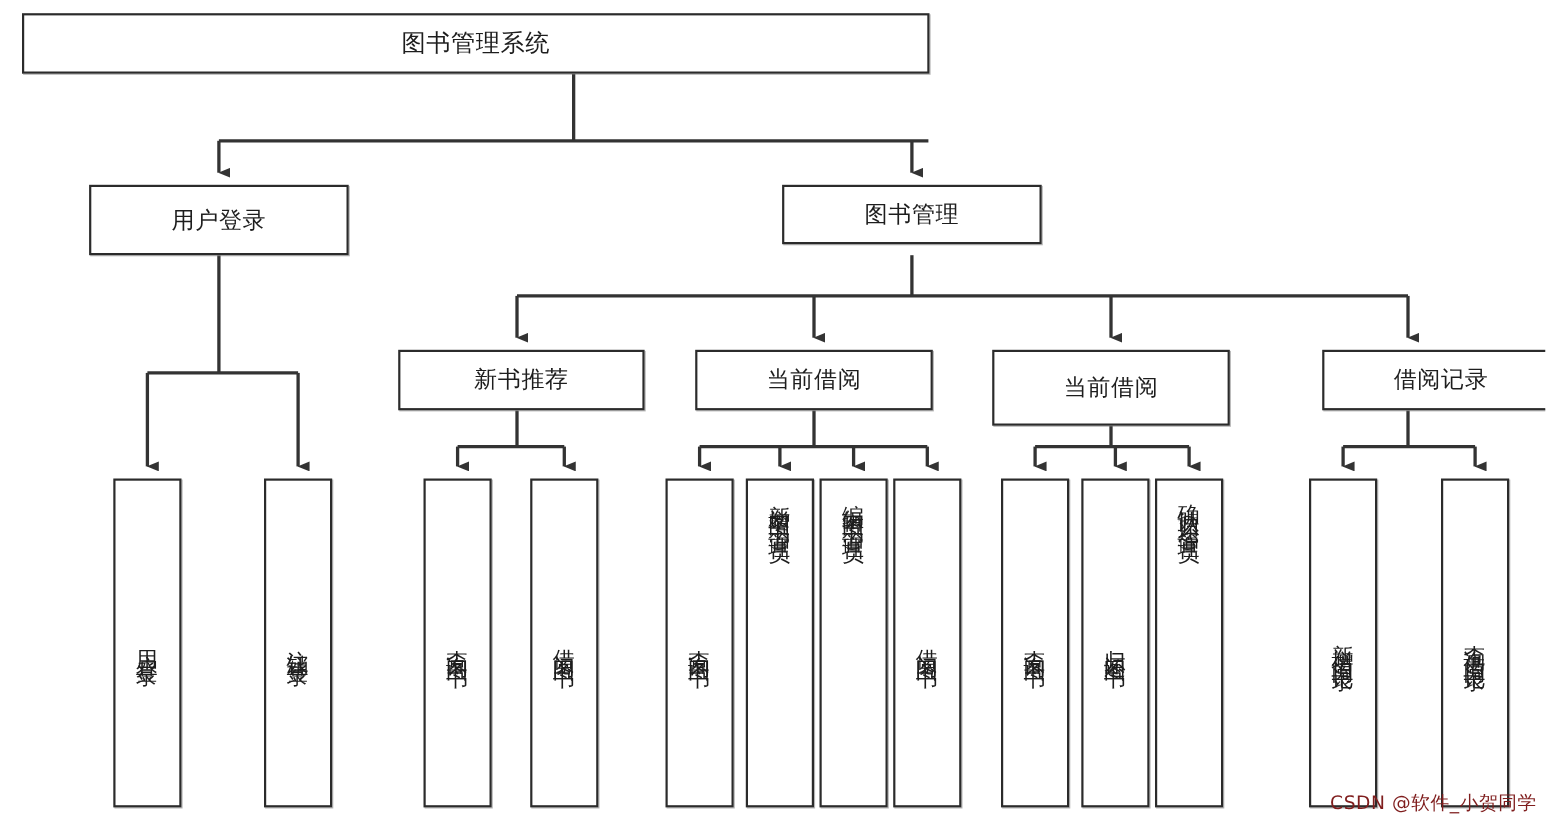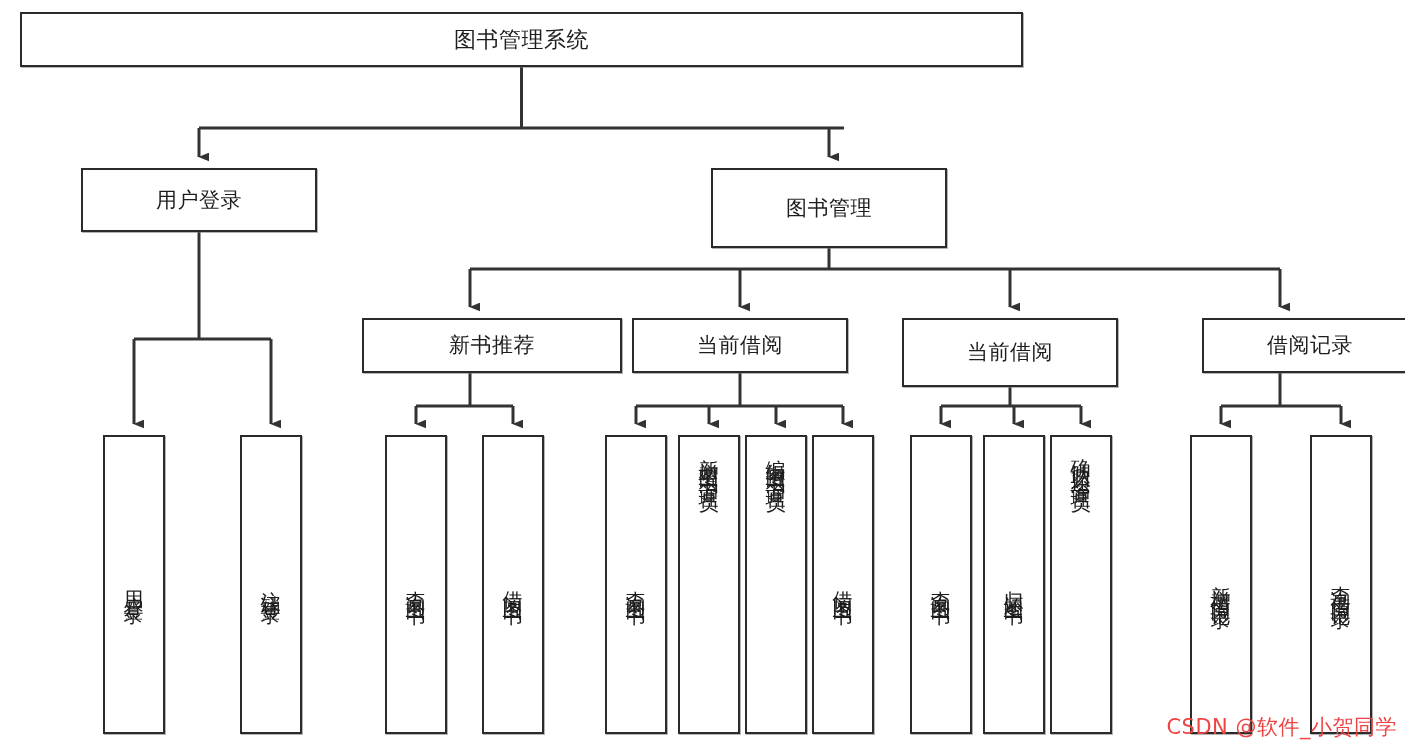--- a/index.html
+++ b/index.html
@@ -61,22 +61,22 @@
     white-space: nowrap;
   }
   .node.leaf.vcenter {
     align-items: center;
     padding-top: 0;
   }
   #watermark {
     position: absolute;
     right: 8px;
     bottom: 6px;
-    font-size: 21px;
-    color: #ef4444;
+    font-size: 17px;
+    color: #7f1d1d;
     letter-spacing: 0.5px;
     white-space: nowrap;
     user-select: none;
   }
 </style>
 </head>
 <body>
 
 <div id="diagram-root">
 
@@ -124,32 +124,32 @@
       <path d="M1014,406 L1014,424" marker-end="url(#arrowhead)"></path>
       <path d="M1081,406 L1081,424" marker-end="url(#arrowhead)"></path>
 
       <path d="M1280,373 L1280,406"></path>
       <path d="M1221,406 L1341,406"></path>
       <path d="M1221,406 L1221,424" marker-end="url(#arrowhead)"></path>
       <path d="M1341,406 L1341,424" marker-end="url(#arrowhead)"></path>
     </g>
   </svg>
 
-  <div class="node root" style="left: 20px; top: 12px; width: 1003px; height: 55px;">
+  <div class="node root" style="left: 20px; top: 12px; width: 825px; height: 55px;">
     <span class="label">图书管理系统</span>
   </div>
 
   <div class="node level2" style="left: 81px; top: 168px; width: 236px; height: 64px;">
     <span class="label">用户登录</span>
   </div>
-  <div class="node level2" style="left: 711px; top: 168px; width: 236px; height: 80px;">
+  <div class="node level2" style="left: 711px; top: 168px; width: 236px; height: 54px;">
     <span class="label">图书管理</span>
   </div>
 
-  <div class="node level3" style="left: 362px; top: 318px; width: 260px; height: 55px;">
+  <div class="node level3" style="left: 362px; top: 318px; width: 224px; height: 55px;">
     <span class="label">新书推荐</span>
   </div>
   <div class="node level3" style="left: 632px; top: 318px; width: 216px; height: 55px;">
     <span class="label">当前借阅</span>
   </div>
   <div class="node level3" style="left: 902px; top: 318px; width: 216px; height: 69px;">
     <span class="label">当前借阅</span>
   </div>
   <div class="node level3" style="left: 1172px; top: 318px; width: 216px; height: 55px; margin-left: 30px;">
     <span class="label">借阅记录</span>

